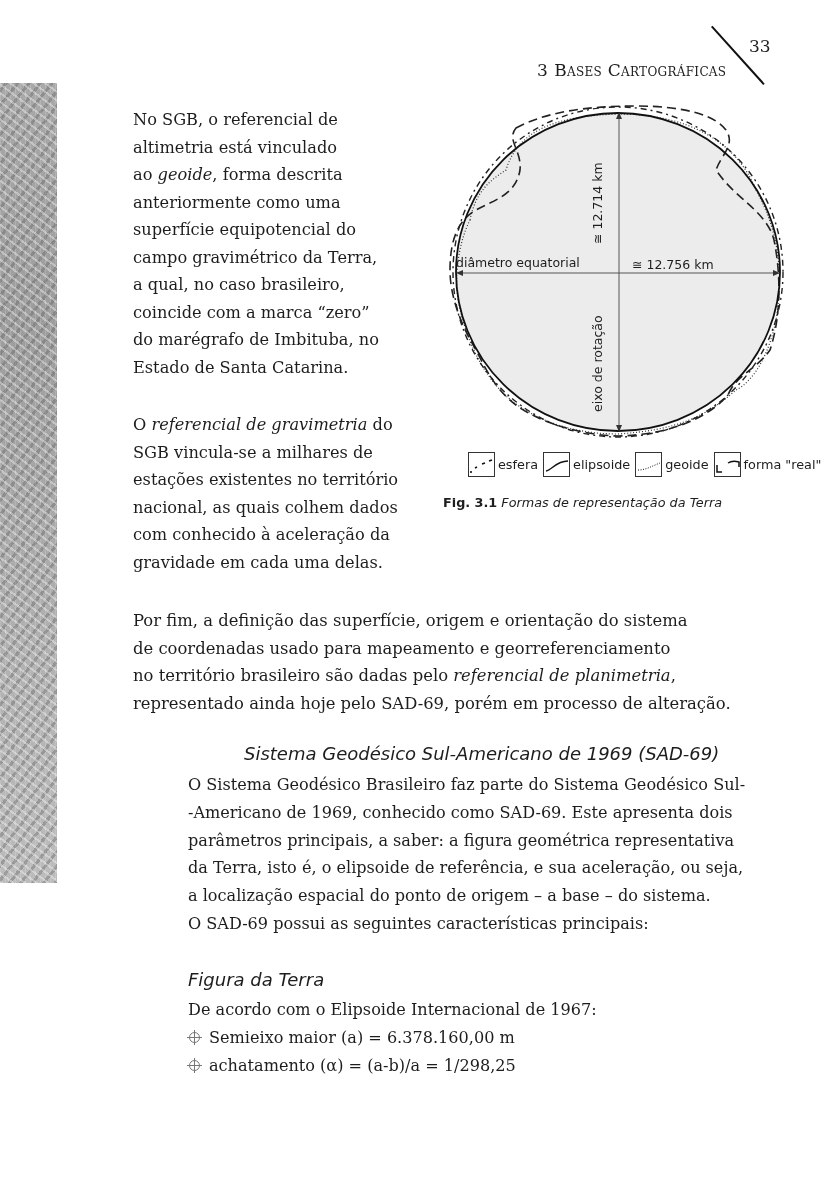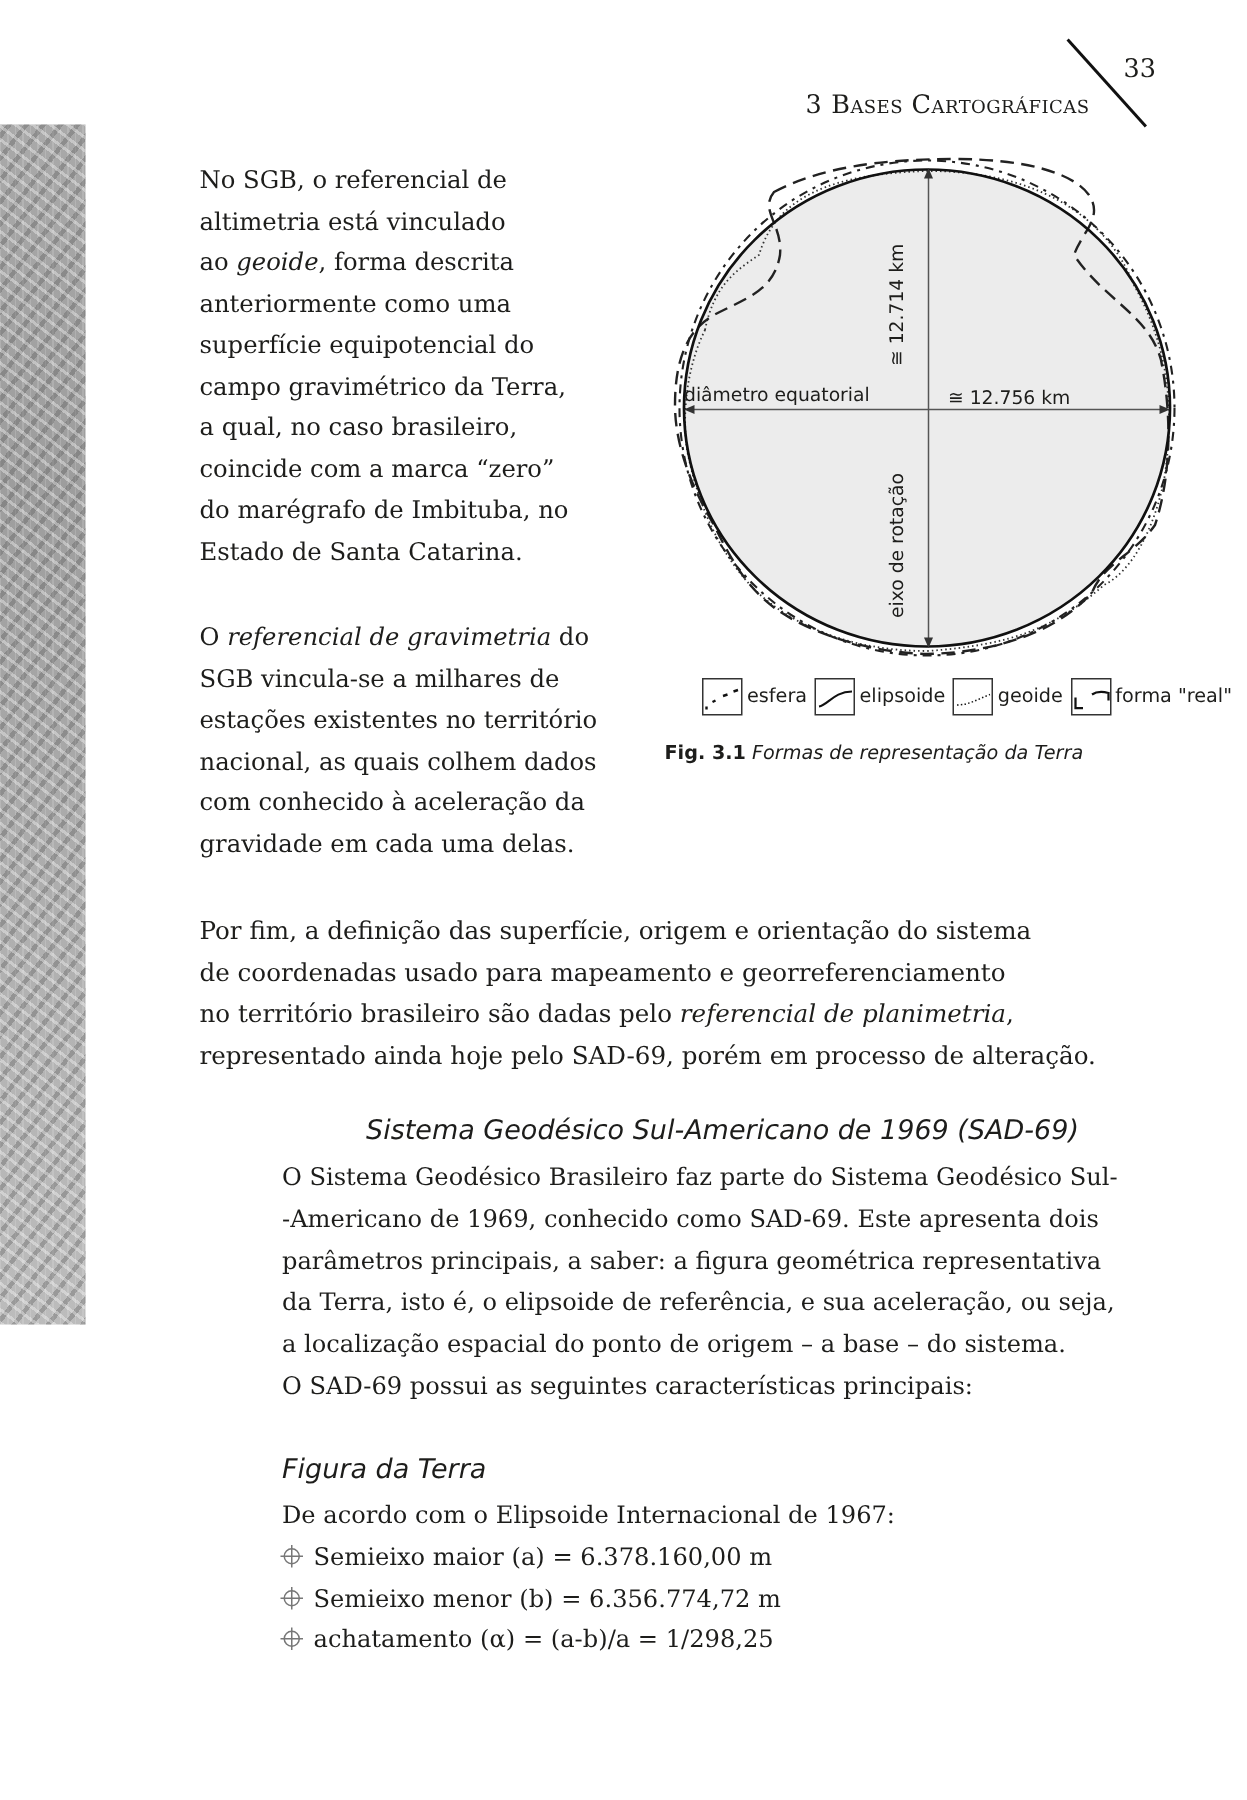--- a/index.html
+++ b/index.html
@@ -104,21 +104,20 @@
     <span class="ln">parâmetros principais, a saber: a figura geométrica representativa</span>
     <span class="ln">da Terra, isto é, o elipsoide de referência, e sua aceleração, ou seja,</span>
     <span class="ln">a localização espacial do ponto de origem – a base – do sistema.</span>
     <span class="ln">O SAD-69 possui as seguintes características principais:</span>
   </div>
 
 <div class="subhead" id="sh2">Figura da Terra</div>
 <div class="para" id="p5">
   <span class="ln">De acordo com o Elipsoide Internacional de 1967:</span>
   <span class="ln"><span class="bullet"><span class="h"></span></span><span>Semieixo maior (a) = 6.378.160,00 m</span></span>
-  <span class="ln"><span class="bullet"><span class="h"></span></span><span>Semieixo menor (b) = 6.356.774,72 m</span></span>
   <span class="ln"><span class="bullet"><span class="h"></span></span><span>achatamento (α) = (a-b)/a = 1/298,25</span></span>
 </div>
 
 <div class="figure">
   <svg width="360" height="345" viewBox="0 0 360 345">
 
     <ellipse cx="182" cy="172" rx="162" ry="159" fill="#ececec" stroke="none"></ellipse>
 
     <path d="M 34 120 C 40 90, 55 80, 70 70 C 82 30, 120 16, 182 14 C 250 14, 300 40, 320 90 C 342 130, 348 170, 340 220 C 334 250, 320 280, 300 290 C 268 318, 240 330, 182 334 C 130 334, 90 316, 66 292 C 45 270, 30 240, 22 200 C 18 170, 24 140, 34 120 Z" fill="none" stroke="#333" stroke-width="1.2" stroke-dasharray="1 2"></path>
 

